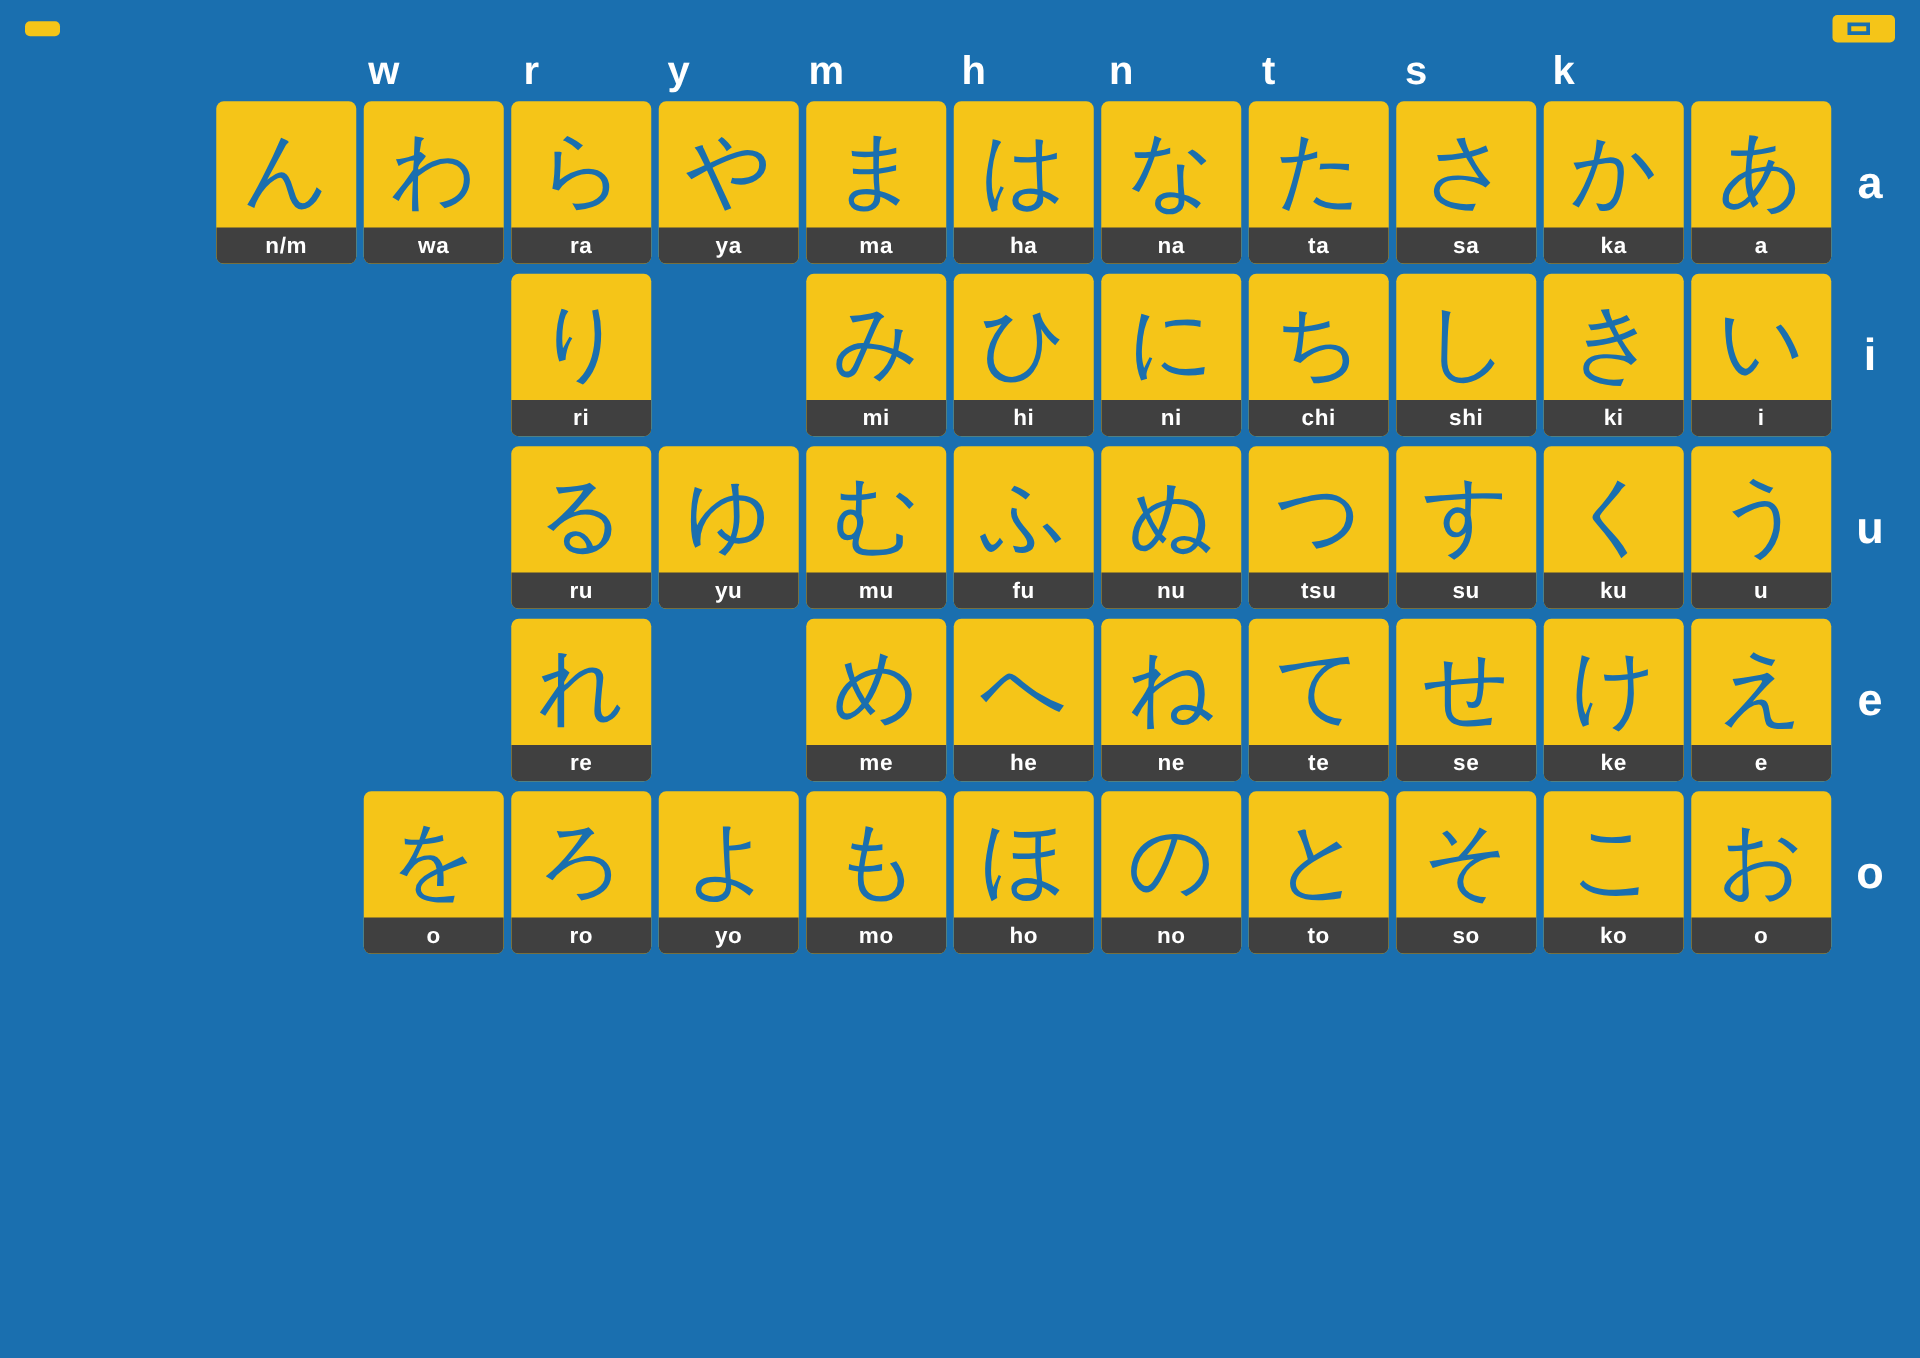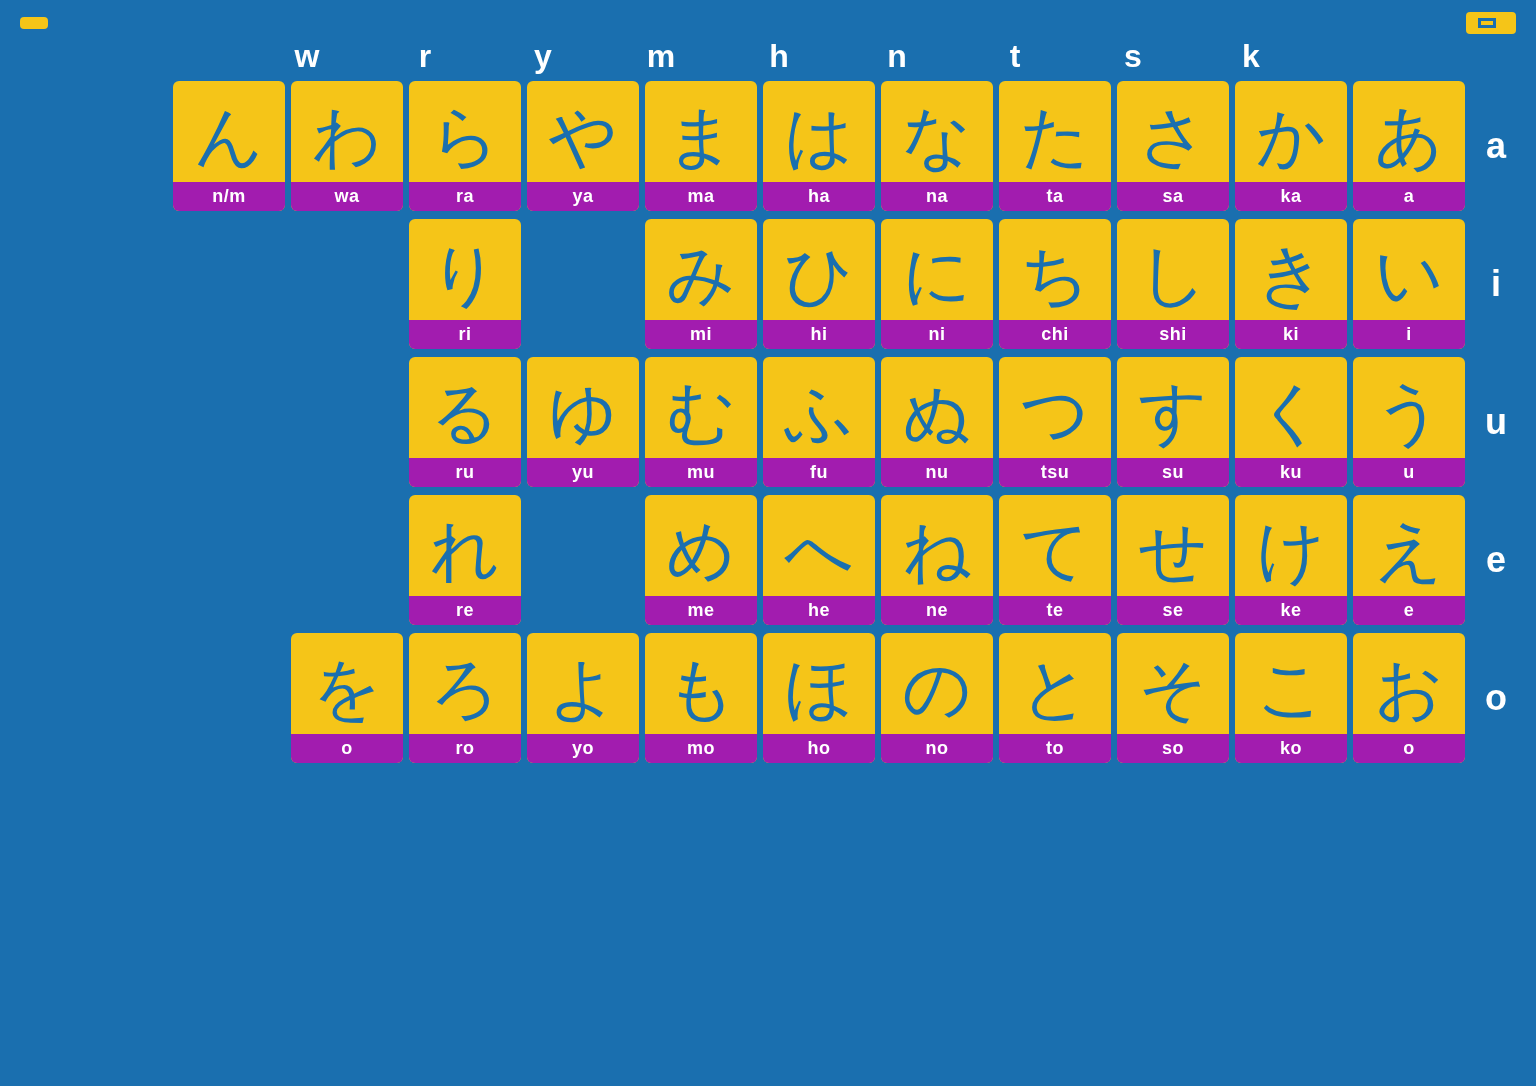--- a/index.html
+++ b/index.html
@@ -122,21 +122,21 @@
       font-size: 68px;
       font-weight: normal;
       line-height: 1;
       padding-top: 8px;
       flex: 1;
       display: flex;
       align-items: center;
       justify-content: center;
     }
     .kana-roman {
-      background: #a21caf;
+      background: #404040;
       width: 100%;
       text-align: center;
       color: white;
       font-size: 18px;
       font-weight: bold;
       padding: 4px 0;
       letter-spacing: 0.5px;
     }
   </style>
 </head>

